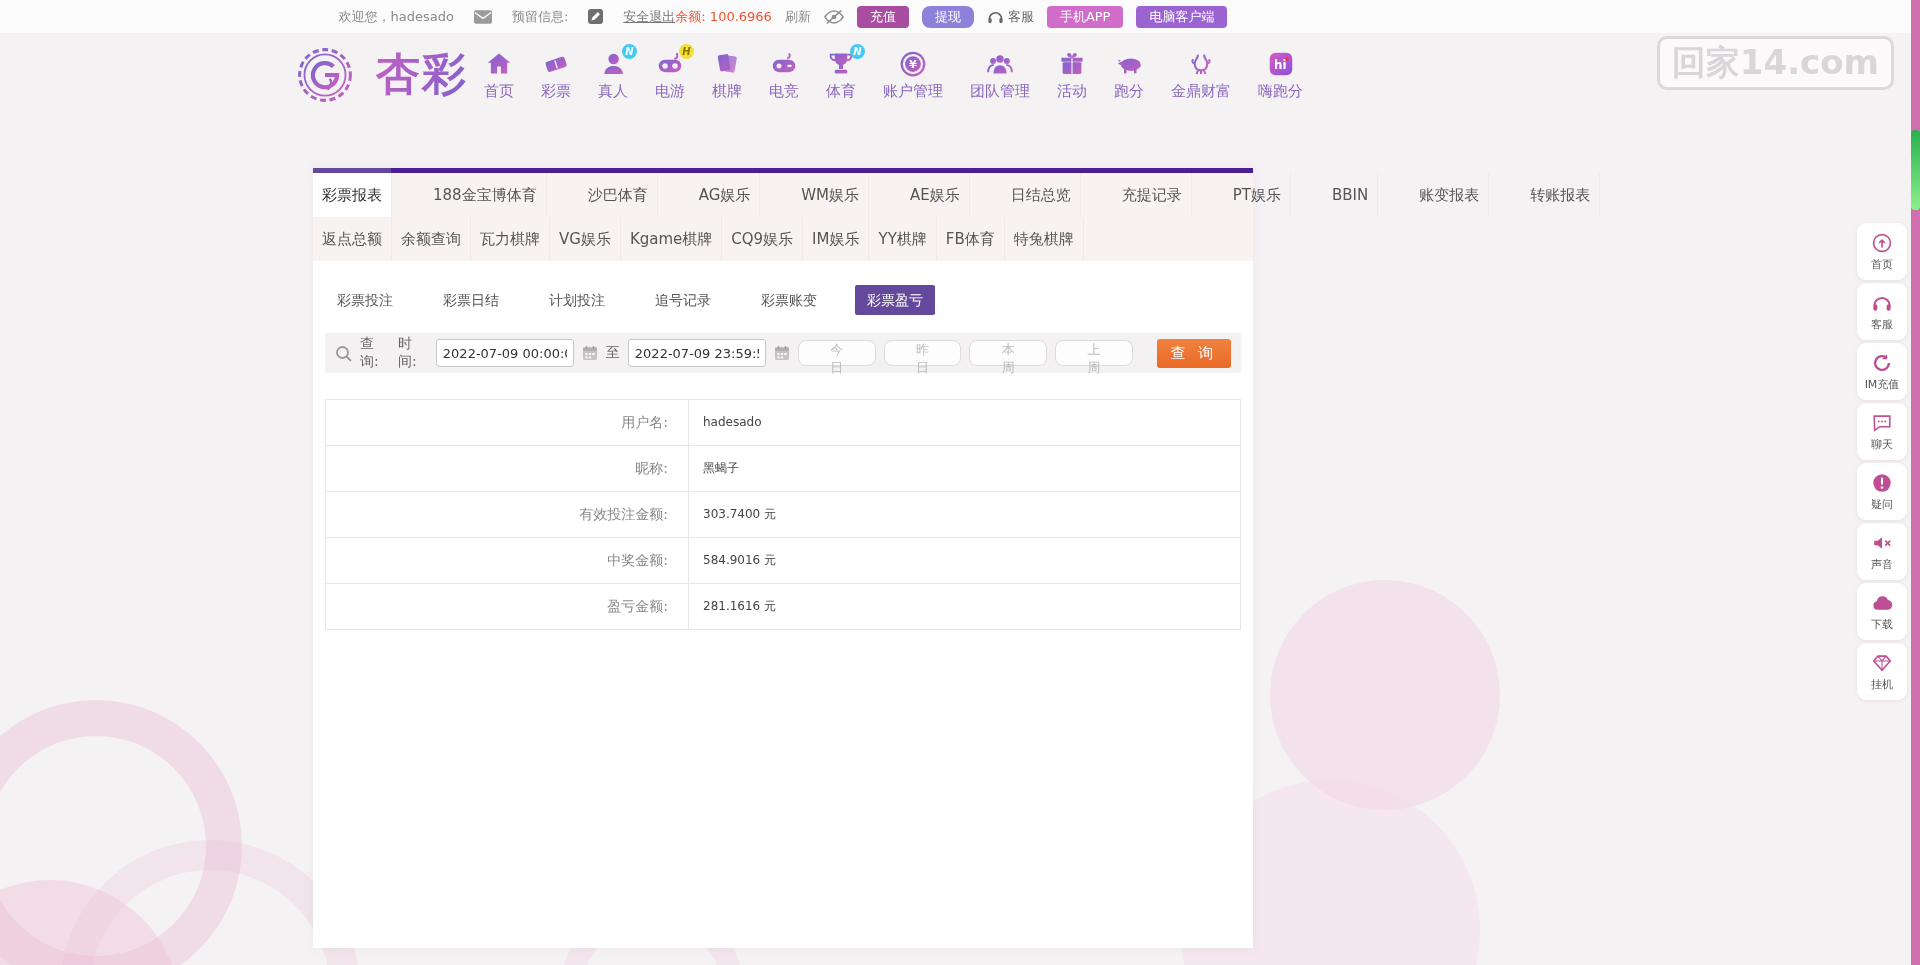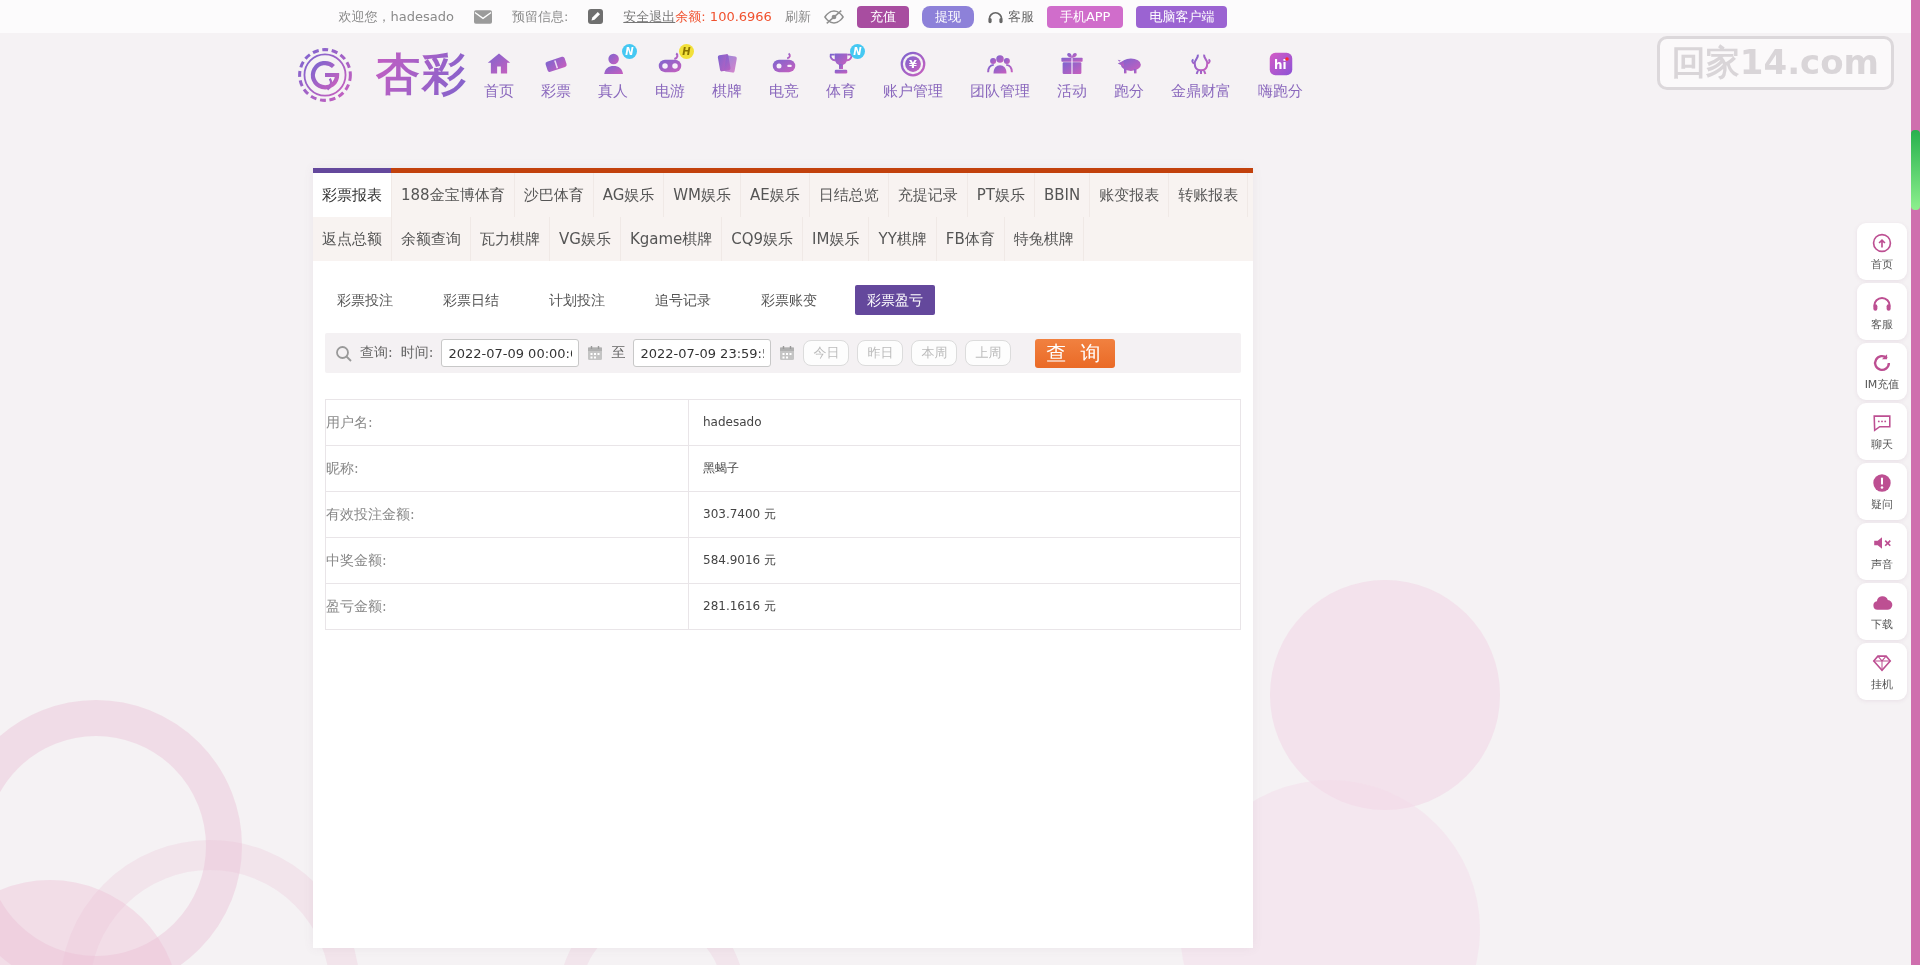--- a/index.html
+++ b/index.html
@@ -48,45 +48,45 @@
   
   .watermark{position:absolute;right:26px;top:4px;color:#d9d5d8;z-index:1;text-align:center;}
   .wm-top{display:flex;align-items:center;justify-content:center;gap:6px;
           font-size:23px;font-weight:bold;letter-spacing:1px;}
   .wm-box{margin-top:1px;border:3px solid #dcd8db;border-radius:10px;padding:1px 12px;
           font-size:34px;font-weight:bold;background:rgba(255,255,255,.55);}
   
   .card{position:absolute;left:313px;top:168px;width:940px;height:780px;background:#fff;
         box-shadow:0 0 10px rgba(120,90,120,.08);z-index:2;}
   .tabs{display:flex;background:#f8f3f1;}
-  .tabs.r1{border-top:5px solid #c2410c;}
+  .tabs.r1{border-top:5px solid #4c1d95;gap:32px;}
   .tab{height:44px;line-height:44px;padding:0 9px;font-size:15px;color:#555;
        border-right:1px solid #f0e9e6;cursor:pointer;white-space:nowrap;}
   .tab.active{position:relative;background:#fff;color:#333;}
   .tab.active::before{content:"";position:absolute;left:0;right:0;top:-5px;height:5px;background:#64489c;}
   .subtabs{display:flex;gap:26px;margin:24px 12px 0 12px;}
   .subtab{height:30px;line-height:30px;padding:0 12px;font-size:14px;color:#555;
           cursor:pointer;border-radius:2px;white-space:nowrap;}
   .subtab.active{background:#64489c;color:#fff;}
   
   .querybar{margin:18px 12px 0 12px;height:40px;background:#f4f1f3;border-radius:2px;
             display:flex;align-items:center;gap:8px;padding:0 10px;box-sizing:border-box;
             font-size:14px;color:#666;}
   .qinput{width:124px;height:26px;border:1px solid #c8c8c8;border-radius:3px;font-size:13px;
           color:#333;padding:0 6px;font-family:inherit;background:#fff;}
-  .qbtn{height:26px;padding:0 9px;background:#fdfdfd;border:1px solid #dcdcdc;border-radius:8px;
+  .qbtn{height:26px;padding:0 26px;background:#fdfdfd;border:1px solid #dcdcdc;border-radius:8px;
         color:#bbb;font-size:13px;cursor:pointer;font-family:inherit;}
   .qsubmit{margin-left:16px;width:80px;height:29px;background:linear-gradient(#f18140,#ea6a26);
-           border:none;border-radius:3px;color:#fff;font-size:20px;letter-spacing:4px;
+           border:none;border-radius:3px;color:#fff;font-size:15px;letter-spacing:4px;
            cursor:pointer;font-family:inherit;}
   
   .rtable{margin:26px 12px 0 12px;border:1px solid #e9e5e8;}
   .trow{display:flex;border-bottom:1px solid #e9e5e8;height:45px;}
   .trow:last-child{border-bottom:none;}
-  .tlabel{width:363px;border-right:1px solid #e9e5e8;padding-right:20px;
+  .tlabel{width:363px;border-right:1px solid #e9e5e8;text-align:right;padding-right:20px;
           line-height:45px;color:#888;font-size:14px;box-sizing:border-box;}
   .tvalue{flex:1;padding-left:14px;line-height:45px;color:#444;font-size:12px;}
   
   .sidebar{position:absolute;right:13px;top:223px;display:flex;flex-direction:column;gap:3px;z-index:6;}
   .side-item{width:50px;height:57px;background:#fff;border-radius:9px;
              box-shadow:0 1px 4px rgba(150,100,140,.12);display:flex;flex-direction:column;
              align-items:center;justify-content:center;gap:3px;cursor:pointer;}
   .side-icon{color:#bd4f92;height:22px;display:flex;align-items:center;}
   .side-label{font-size:11px;color:#555;white-space:nowrap;}
   

